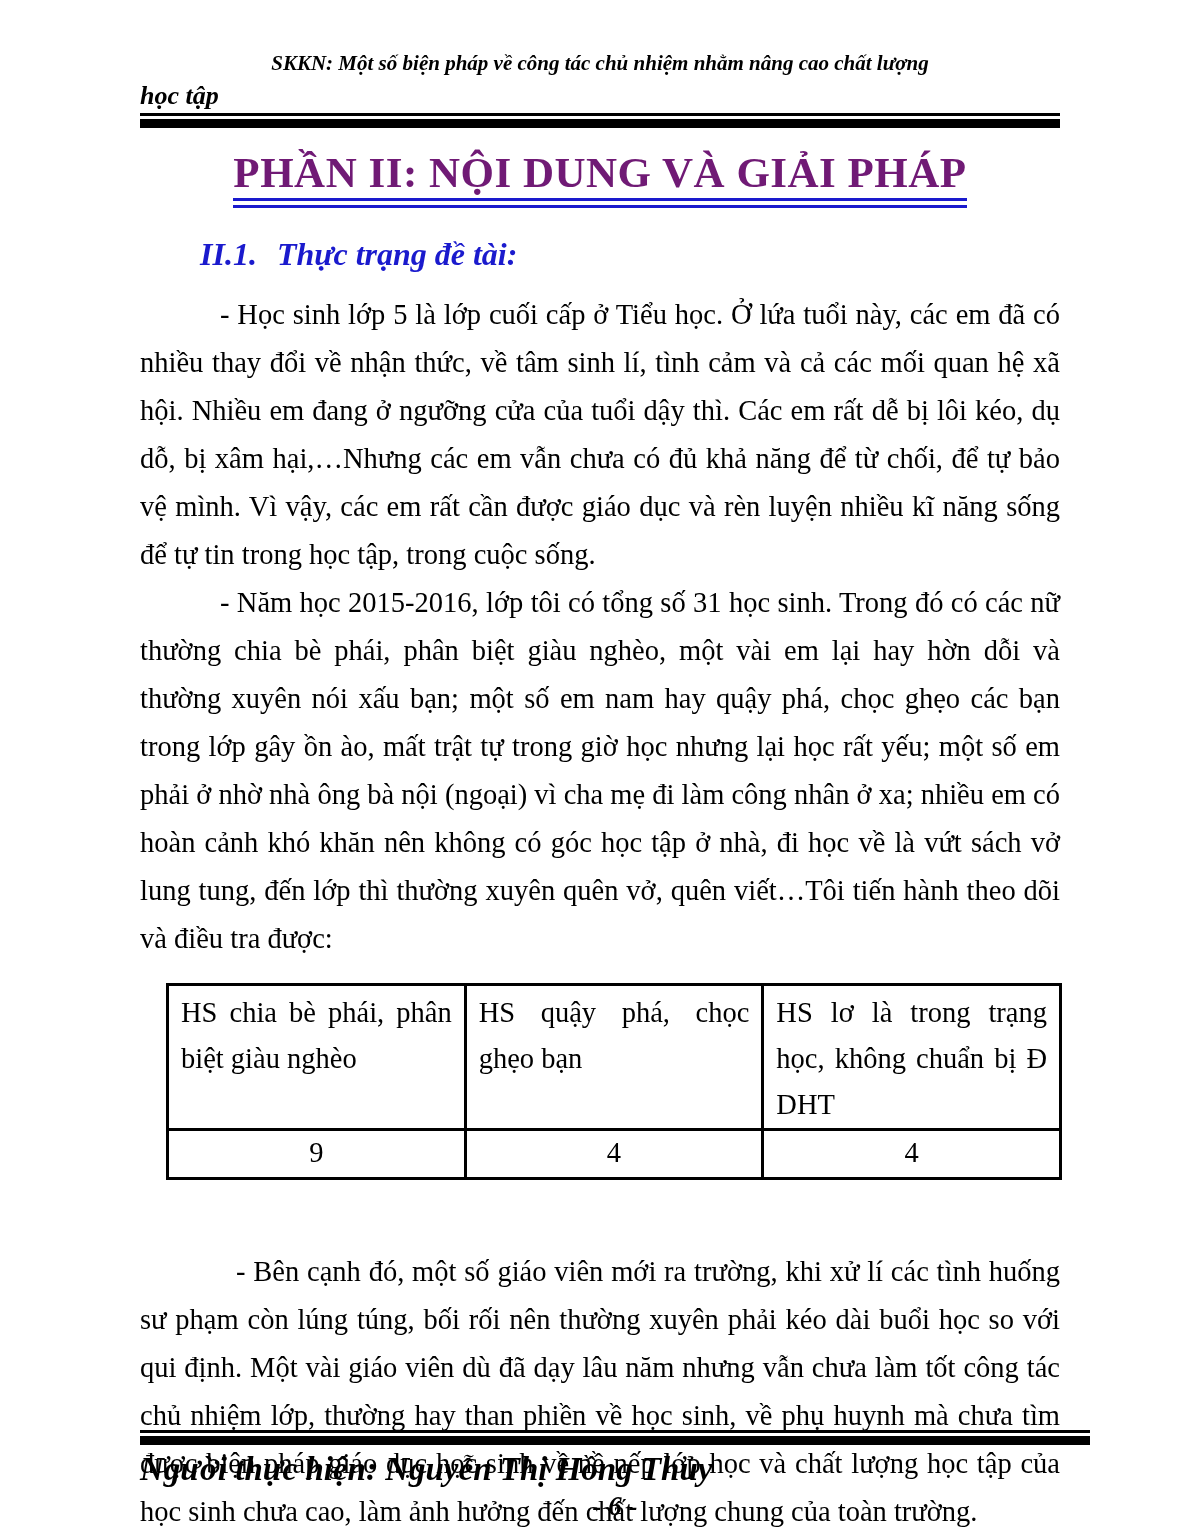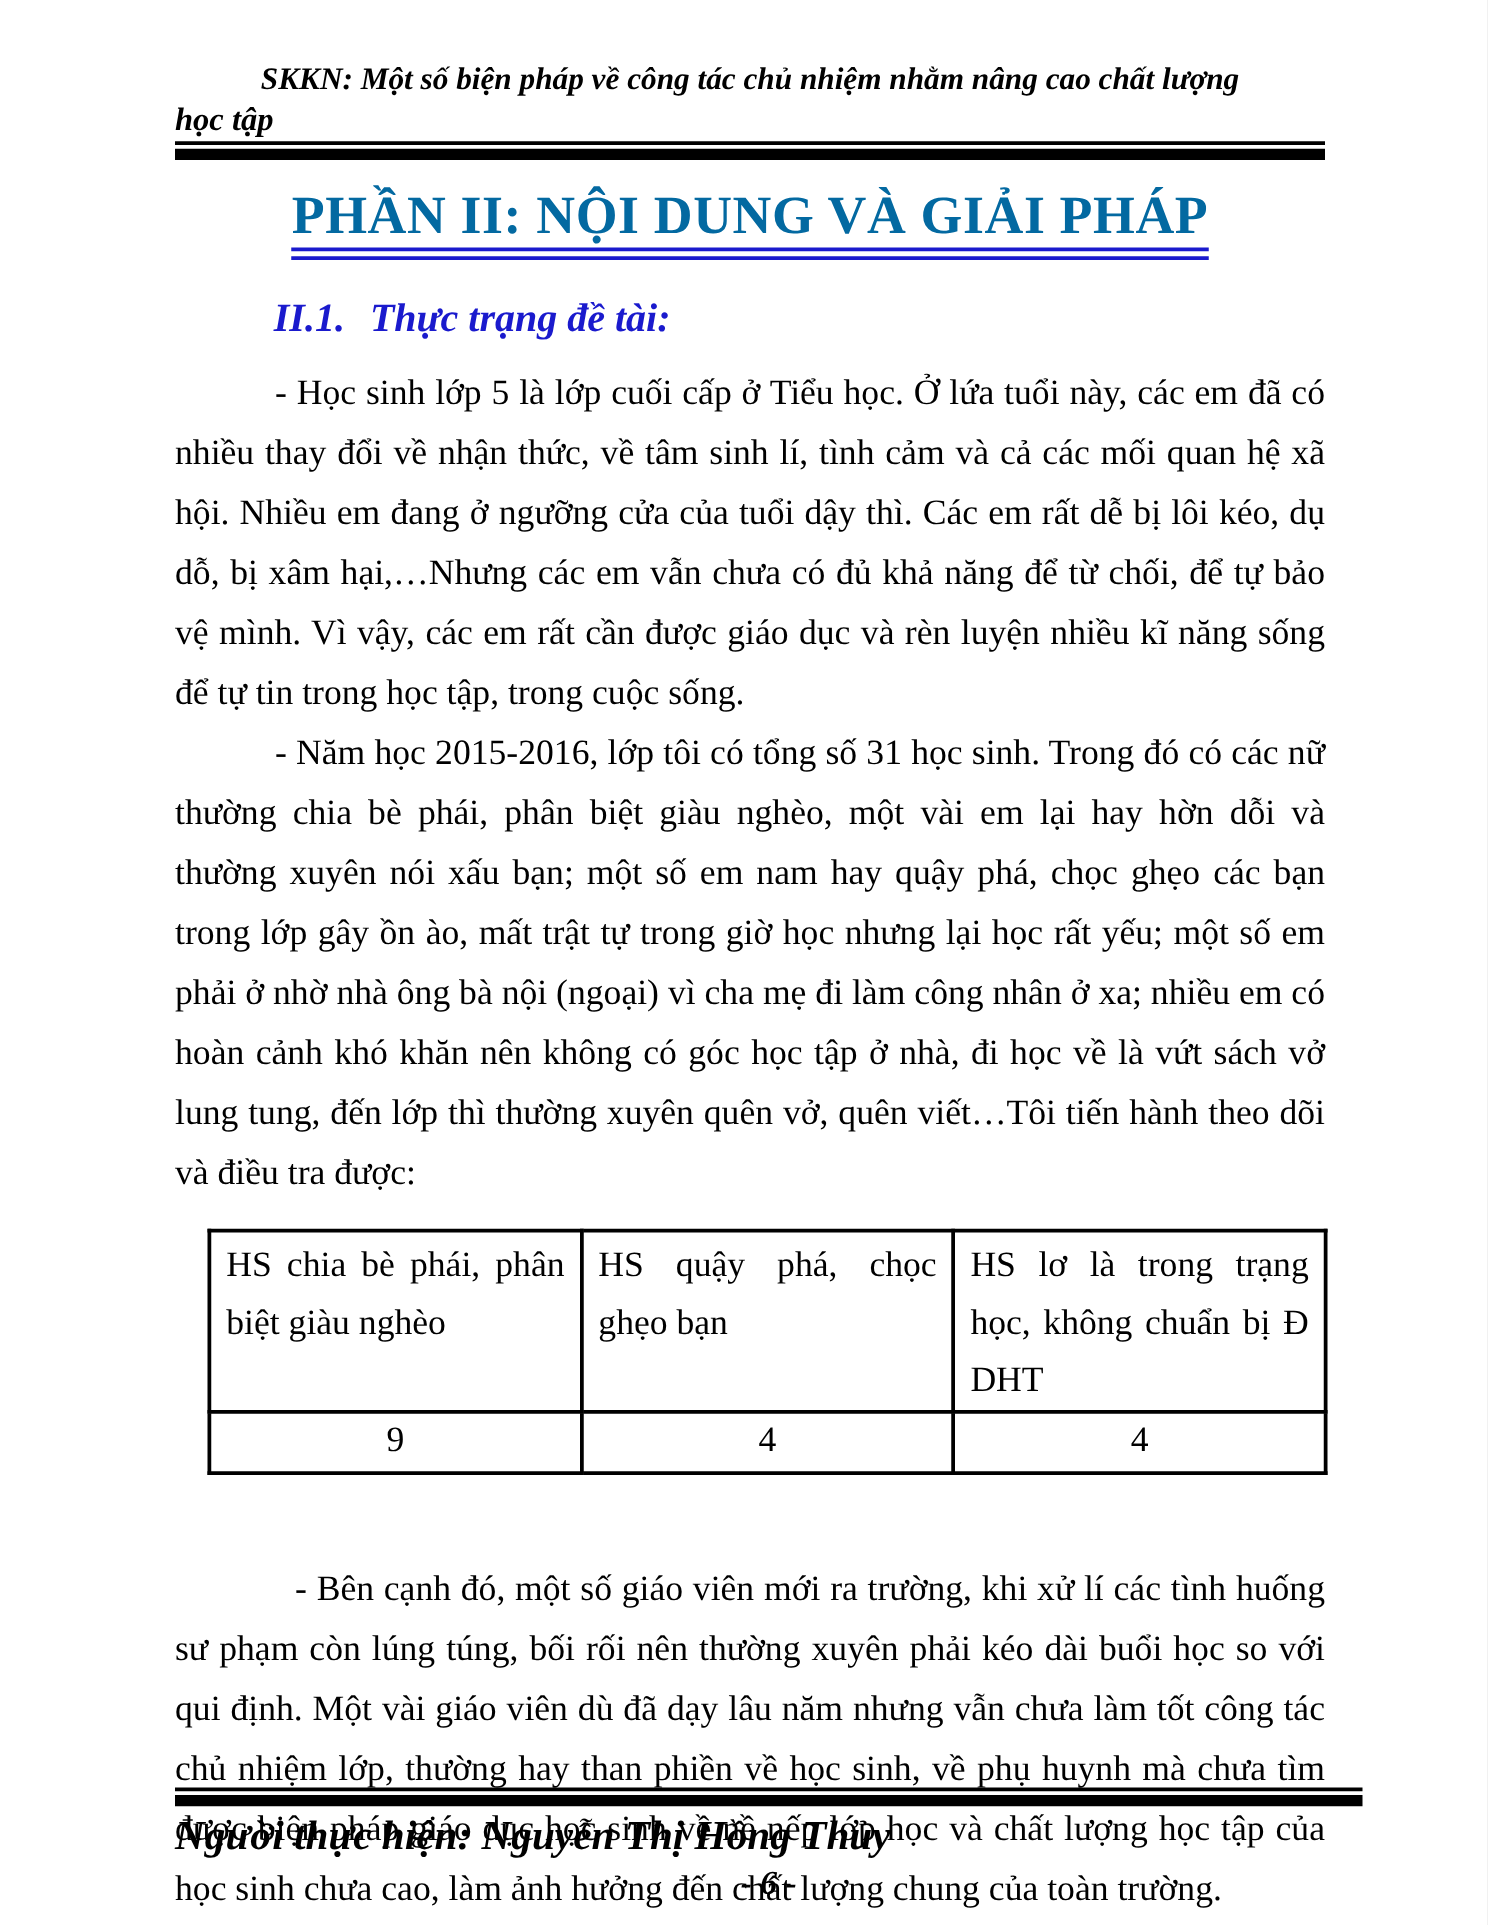--- a/index.html
+++ b/index.html
@@ -9,47 +9,47 @@
     margin:0 auto;
     background:#ffffff;
     color:#000;
     font-family:"Liberation Serif","DejaVu Serif",serif;
     overflow:hidden;
   }
   .content { padding:46px 130px 0 140px; }
 
   
   .rh-line1 {
-    text-align:center; font-size:25px; line-height:35px;
+    text-align:center; font-size:21px; line-height:35px;
     font-weight:bold; font-style:italic;
   }
   .rh-line2 {
     text-align:left; font-size:26px; line-height:30px;
     font-weight:bold; font-style:italic;
   }
   .rule-double { margin-top:2px; }
   .rule-thin  { height:3px; background:#000; }
   .rule-gap   { height:3px; background:transparent; }
   .rule-thick { height:9px; background:#000; }
 
   
   .title {
     margin:20px 0 0 0; text-align:center;
-    font-size:43px; font-weight:bold; color:#0369a1;
+    font-size:43px; font-weight:bold; color:#701a75;
     letter-spacing:0.5px;
   }
   .title-text {
     display:inline-block;
     border-bottom:10px double #1a1acd;
     padding-bottom:1px;
   }
 
   
   .section-heading {
-    margin:28px 0 0 79px;
+    margin:28px 0 0 60px;
     font-size:32px; font-weight:bold; font-style:italic;
     color:#1a1acd;
   }
   .section-number { margin-right:20px; }
 
   
   .body-para {
     margin:0; font-size:28.5px; line-height:48px;
     text-align:justify; text-indent:80px;
   }

